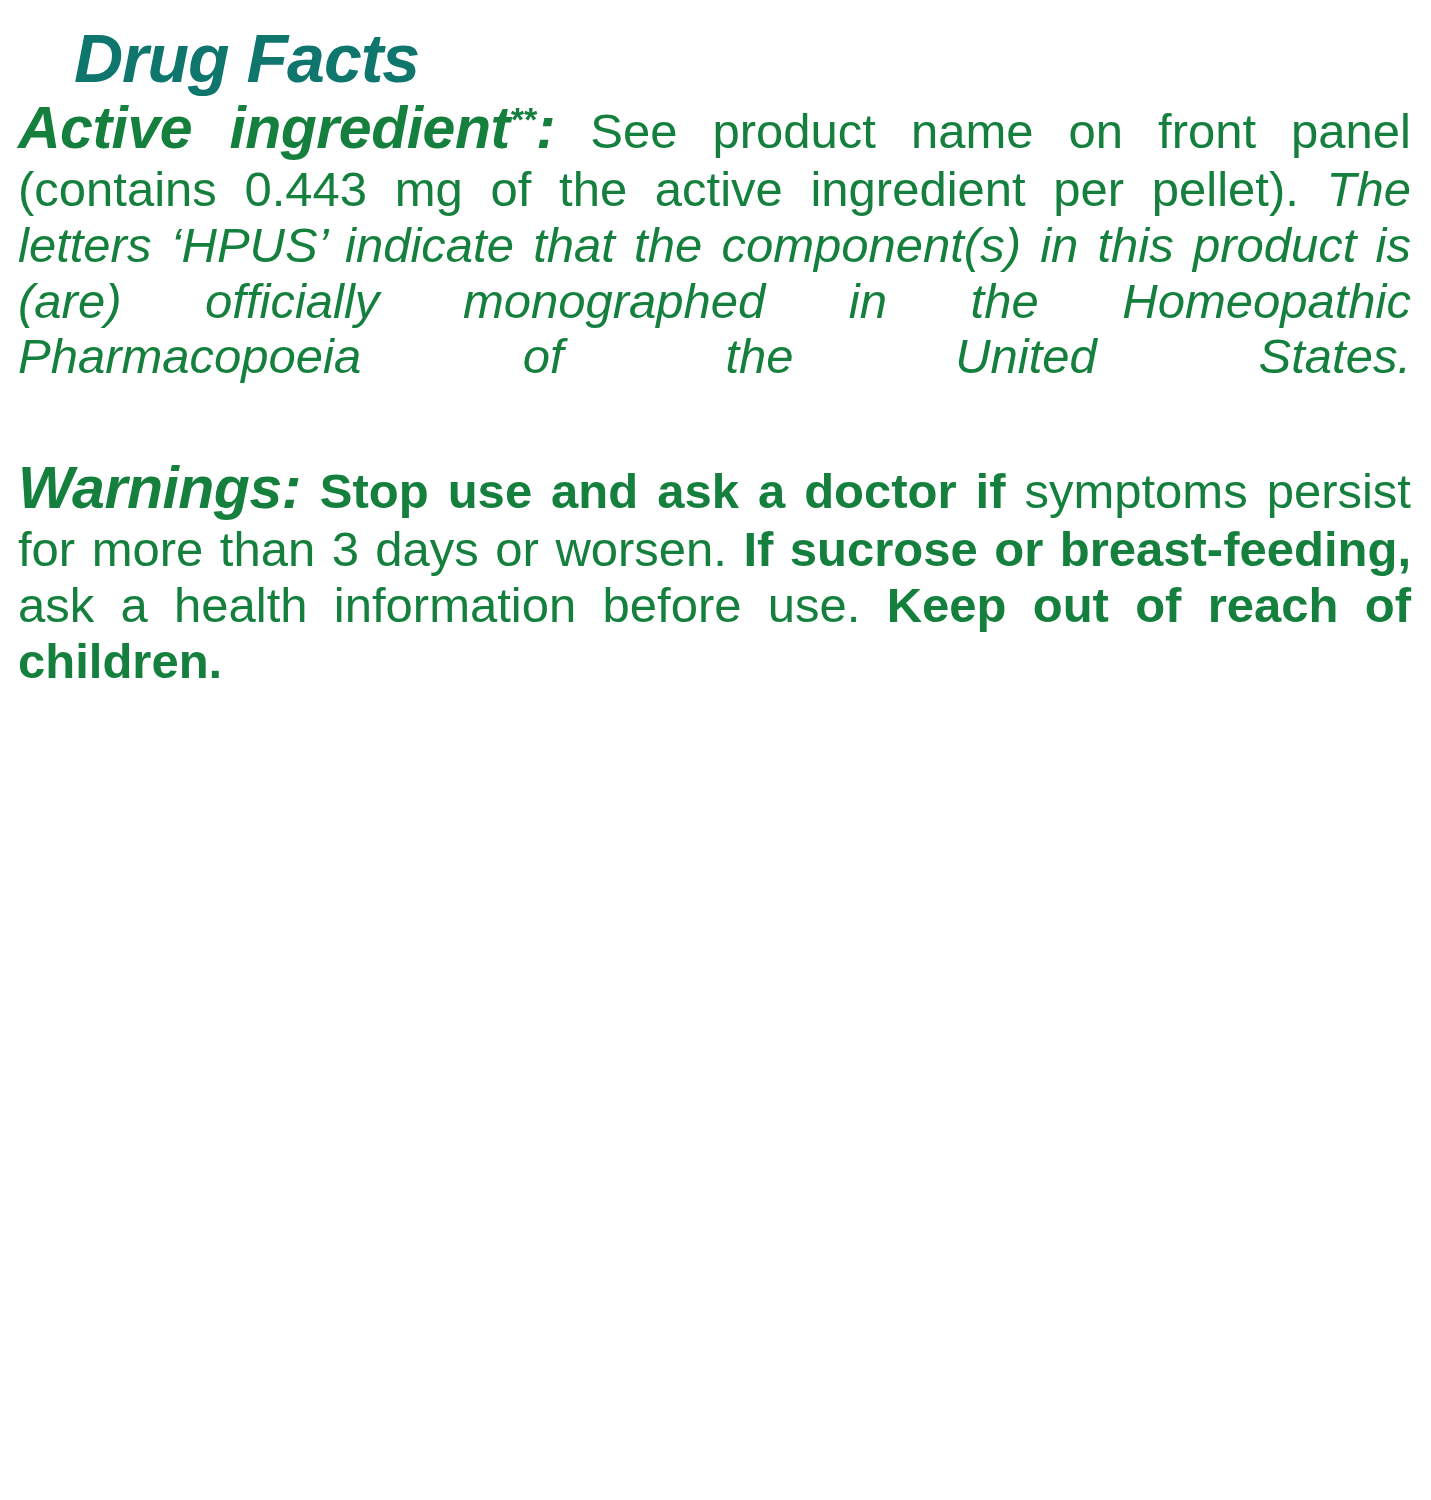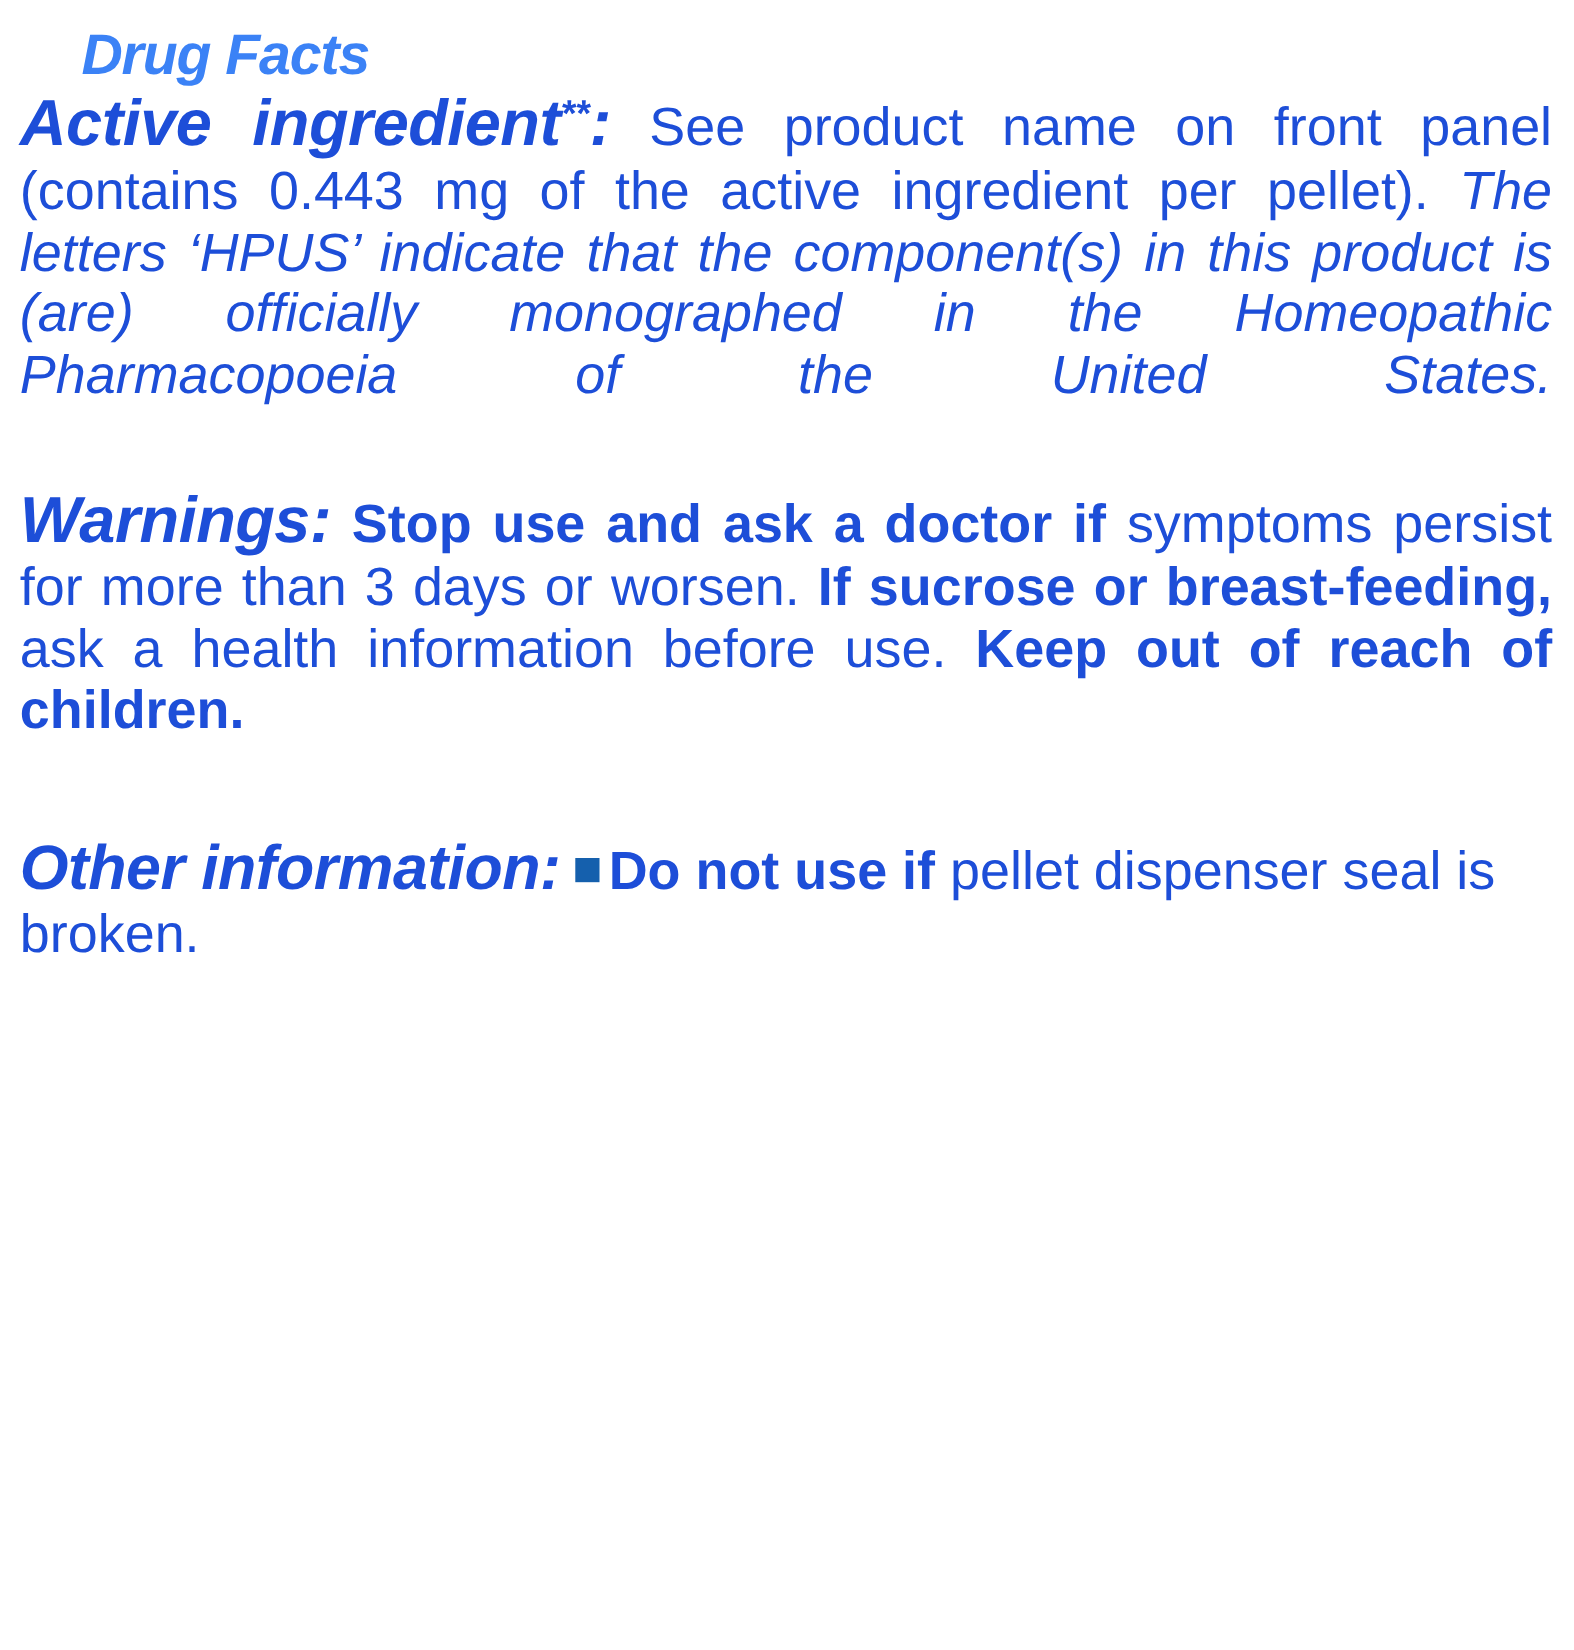--- a/index.html
+++ b/index.html
@@ -17,31 +17,31 @@
   .panel {
     box-sizing: border-box;
     width: 1431px;
     height: 1500px;
     padding: 18px 20px 10px 18px;
     overflow: hidden;
   }
   .title {
     font-weight: bold;
     font-style: italic;
-    font-size: 52px;
+    font-size: 68px;
     line-height: 0.95;
     letter-spacing: -1px;
     margin: 8px 0 4px 56px;
-    color: #3b82f6;
+    color: #0f766e;
   }
   .block {
     margin: 0 0 2px 0;
     font-size: 49px;
     line-height: 1.14;
-    color: #1d4ed8;
+    color: #15803d;
   }
   .heading {
     font-weight: bold;
     font-style: italic;
     font-size: 59px;
     letter-spacing: -0.5px;
   }
   .heading-sm {
     font-weight: bold;
     font-style: italic;
@@ -117,18 +117,15 @@
     <span class="italic-text">The letters ‘HPUS’ indicate that the component(s) in this product is (are) officially monographed in the Homeopathic Pharmacopoeia of the United States.</span>
   </div>
 
 
   <div class="block justify" id="warnings-block">
     <span class="heading">Warnings:</span>
     <span class="bold-text">Stop use and ask a doctor if</span><span class="body-text"> symptoms persist for more than 3 days or worsen. </span><span class="bold-text">If sucrose or breast-feeding,</span><span class="body-text"> ask a health information before use. </span><span class="bold-text">Keep out of reach of children.</span>
   </div>
 
 
-  <div class="block" id="other-block">
-    <span class="heading-sm">Other information:</span><span class="bullet tight"></span><span class="bold-text">Do not use if</span><span class="body-text"> pellet dispenser seal is broken.</span>
-  </div>
 
 
 </div>
 
 </body></html>

